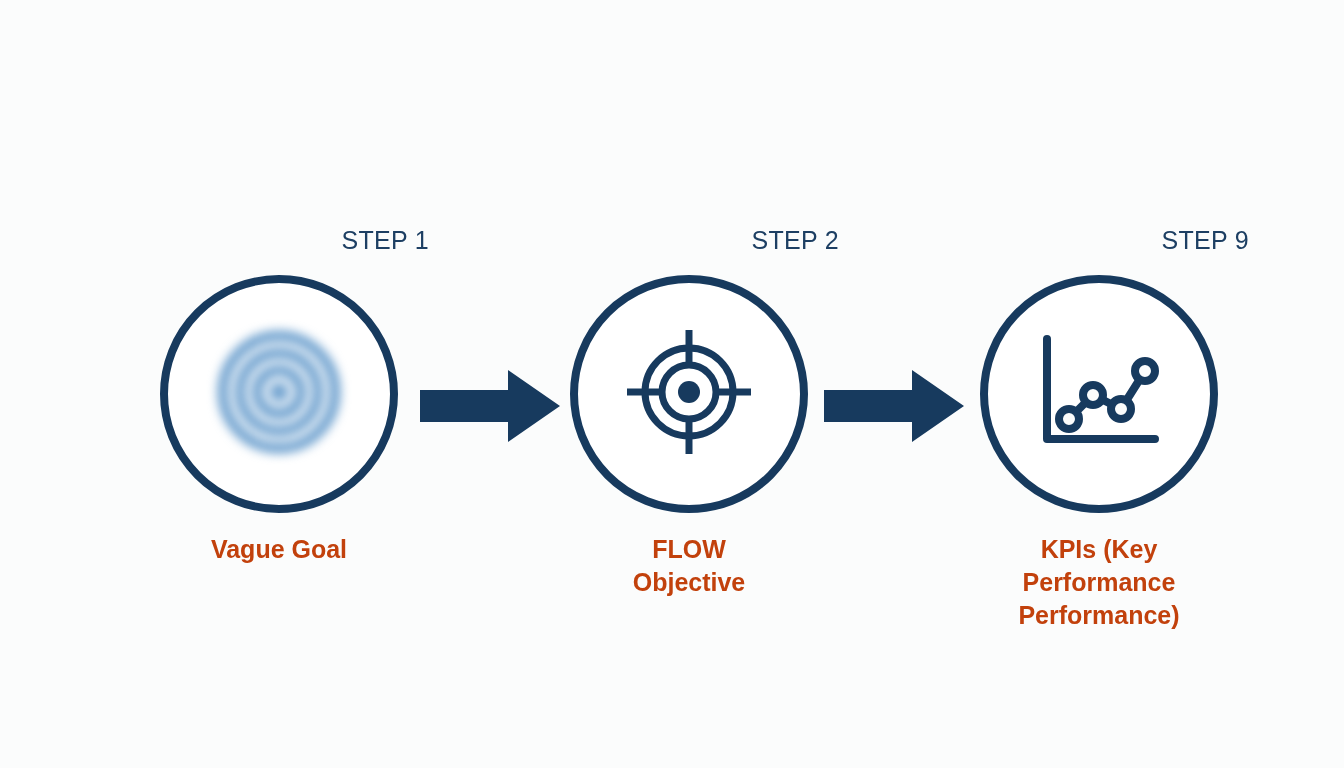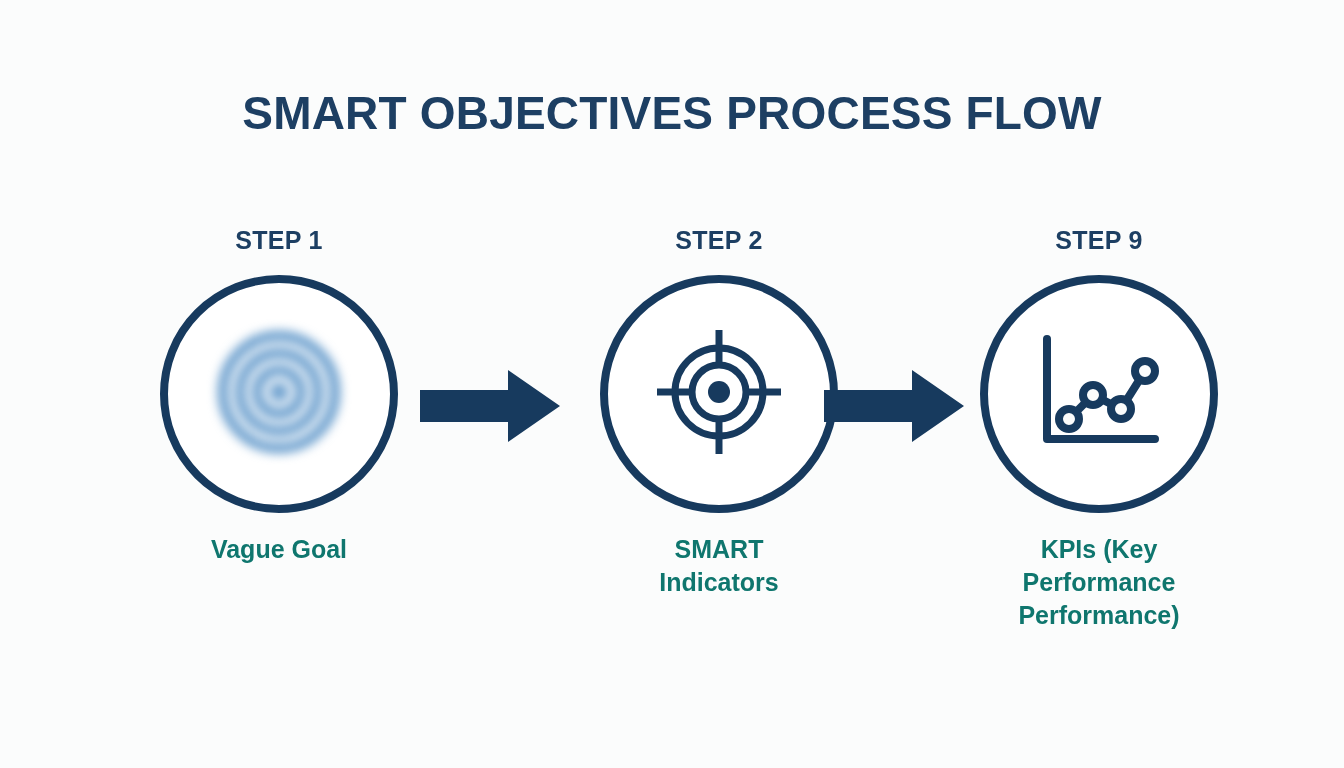--- a/index.html
+++ b/index.html
@@ -44,50 +44,51 @@
     width: 1344px;
     height: 460px;
   }
   .step {
     position: absolute;
     width: 300px;
     top: 0;
     text-align: center;
   }
   .step-1 { left: 129px; }
-  .step-2 { left: 569px; }
+  .step-2 { left: 539px; }
   .step-3 { left: 949px; }
 
   .step-kicker {
     font-size: 25px;
-    font-weight: 700;
+    font-weight: 400;
     color: #1d3f63;
     letter-spacing: 0.3px;
     line-height: 1;
     margin: 0 0 22px 0;
+    text-align: right;
   }
 
   .circle {
     width: 238px;
     height: 238px;
     margin: 0 auto;
     border: 8px solid #173a5e;
     border-radius: 50%;
     background: #ffffff;
     box-sizing: border-box;
     display: flex;
     align-items: center;
     justify-content: center;
   }
 
   .step-label {
     margin-top: 20px;
     font-size: 25px;
     font-weight: 700;
-    color: #0f766e;
+    color: #c2410c;
     line-height: 1.32;
   }
   .label-narrow { padding: 0 58px; }
   .label-wide   { padding: 0 38px; }
 
   
   .icon-blur-rings {
     filter: blur(5.5px);
   }
 
@@ -99,21 +100,20 @@
     height: 72px;
   }
   .arrow-1 { left: 420px; }
   .arrow-2 { left: 824px; }
 </style>
 </head>
 <body>
 
 <div class="canvas">
 
-  <div class="title">SMART OBJECTIVES PROCESS FLOW</div>
 
   <div class="steps">
 
     <div class="step step-1">
       <div class="step-kicker">STEP 1</div>
       <div class="circle">
         <span class="icon-blur-rings">
           <svg width="130" height="130" viewBox="0 0 130 130" aria-hidden="true">
             <g fill="none" stroke="#4e8cc4">
               <circle cx="65" cy="65" r="56" stroke-width="9"></circle>
@@ -137,21 +137,21 @@
               <circle cx="66" cy="66" r="27"></circle>
               <line x1="66" y1="4" x2="66" y2="40"></line>
               <line x1="66" y1="92" x2="66" y2="128"></line>
               <line x1="4" y1="66" x2="40" y2="66"></line>
               <line x1="92" y1="66" x2="128" y2="66"></line>
             </g>
             <circle cx="66" cy="66" r="11" fill="#173a5e"></circle>
           </svg>
         </span>
       </div>
-      <div class="step-label label-narrow">SMART Indicators</div>
+      <div class="step-label label-narrow">FLOW Objective</div>
     </div>
 
     <div class="step step-3">
       <div class="step-kicker">STEP 9</div>
       <div class="circle">
         <span>
           <svg width="128" height="122" viewBox="0 0 128 122" aria-hidden="true">
             <g fill="none" stroke="#173a5e" stroke-width="8" stroke-linecap="round" stroke-linejoin="round">
               <polyline points="12,8 12,108 120,108"></polyline>
             </g>

